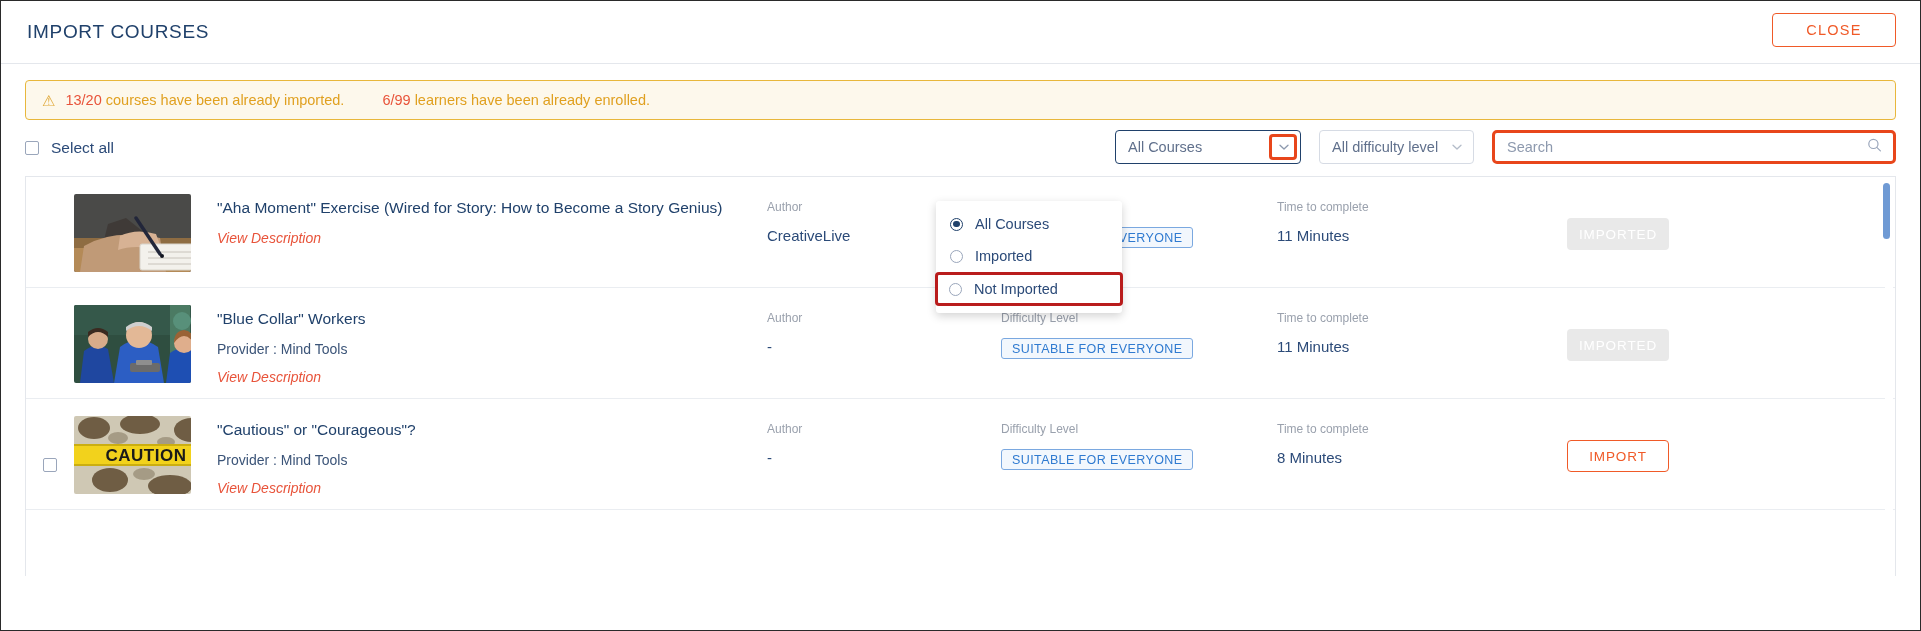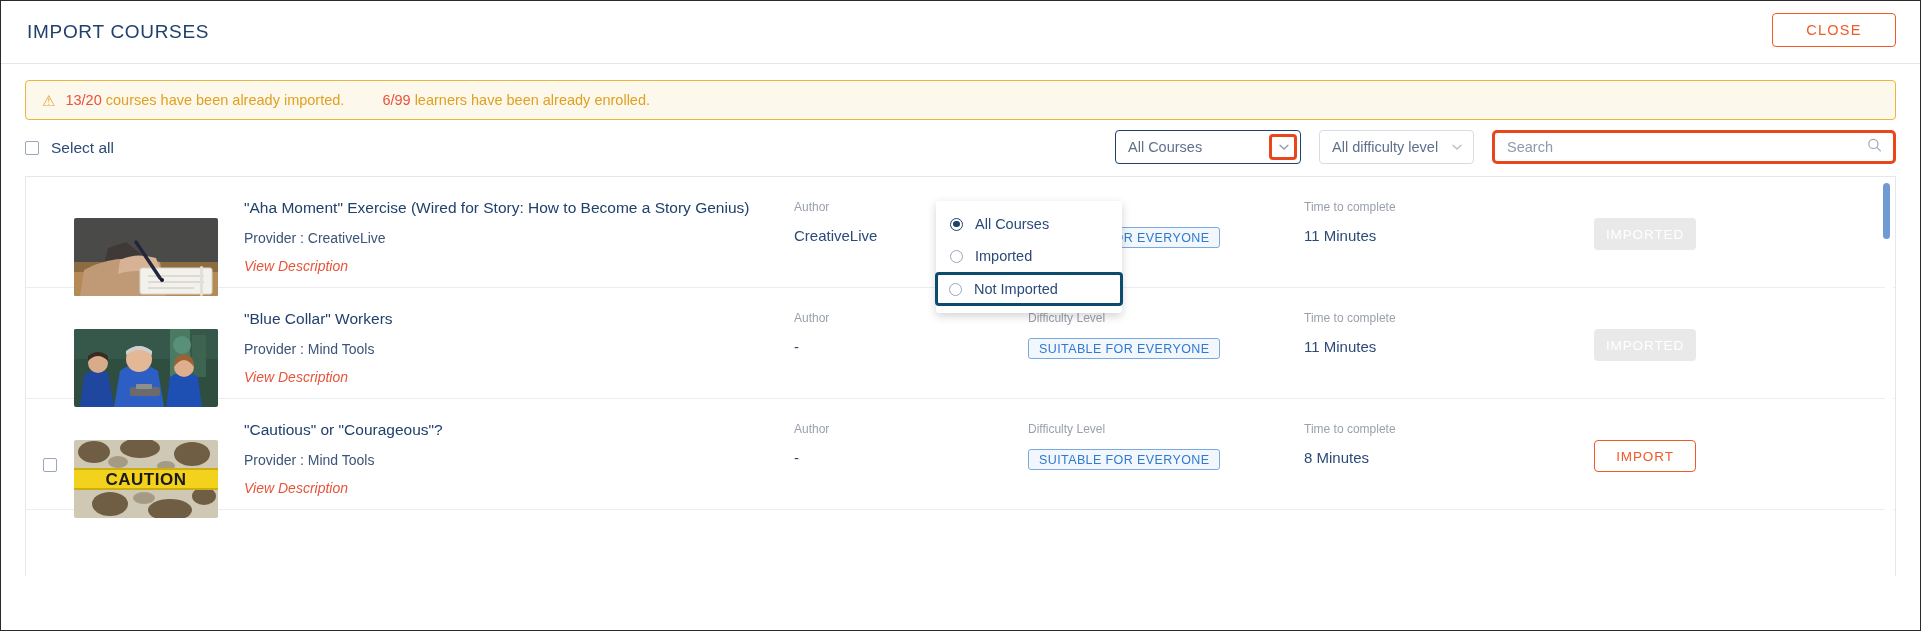--- a/index.html
+++ b/index.html
@@ -182,21 +182,21 @@
   .radio.checked::after {
     content: "";
     position: absolute;
     left: 2.3px; top: 2.3px;
     width: 6.4px; height: 6.4px;
     background: #20416b;
     border-radius: 50%;
   }
   .dd-label { font-size: 14.5px; color: #2b4a78; }
   .dd-item.highlighted {
-    border: 3px solid #0c4a6e;
+    border: 3px solid #b91c1c;
     border-radius: 4px;
     margin: 0 -1px;
     height: 34px;
     padding: 0 11px;
   }
 
   
   .list-wrap {
     position: relative;
     margin: 0 24px;
@@ -212,26 +212,25 @@
     height: 111px;
     border-bottom: 1px solid #eaedf1;
     padding-top: 17px;
   }
   .row-cb {
     width: 48px;
     display: flex; justify-content: center;
     padding-top: 42px;
   }
   .thumb {
-    width: 144px; height: 78px;
+    width: 117px; height: 78px;
     flex: 0 0 auto;
     border-radius: 2px;
     overflow: hidden;
     position: relative;
-    margin-top: 24px;
   }
   .thumb svg { display: block; }
   .course-main {
     flex: 0 0 auto;
     width: 576px;
     padding-left: 26px;
     padding-top: 4px;
   }
   .course-title {
     font-size: 15.5px;
@@ -406,25 +405,20 @@
           </g>
           <line x1="62" y1="24" x2="86" y2="60" stroke="#22263a" stroke-width="3.4" stroke-linecap="round"></line>
           <circle cx="88" cy="62" r="2" fill="#11131f"></circle>
           <g fill="#e2e0dc">
             <rect x="126" y="48" width="3" height="30" rx="1.5"></rect>
           </g>
         </svg>
       </div>
       <div class="course-main">
         <div class="course-title">"Aha Moment" Exercise (Wired for Story: How to Become a Story Genius)</div>
-        <div class="course-provider">
-          <span>Provider</span>
-          <span>:</span>
-          <span>CreativeLive</span>
-        </div>
         <div class="view-desc">View Description</div>
       </div>
       <div class="col col-author">
         <div class="col-head">Author</div>
         <div class="col-val">CreativeLive</div>
       </div>
       <div class="col col-diff">
         <div class="col-head">Difficulty Level</div>
         <div><span class="badge">SUITABLE FOR EVERYONE</span></div>
       </div>

